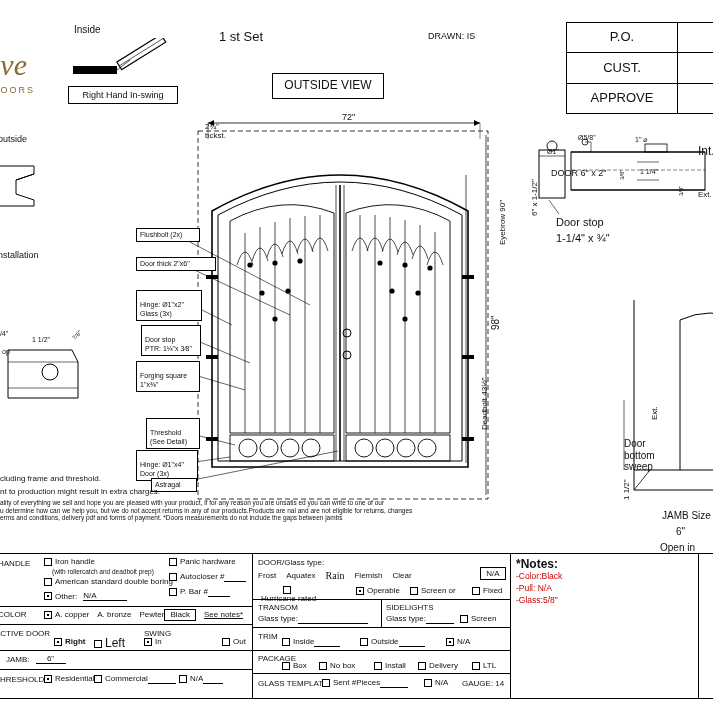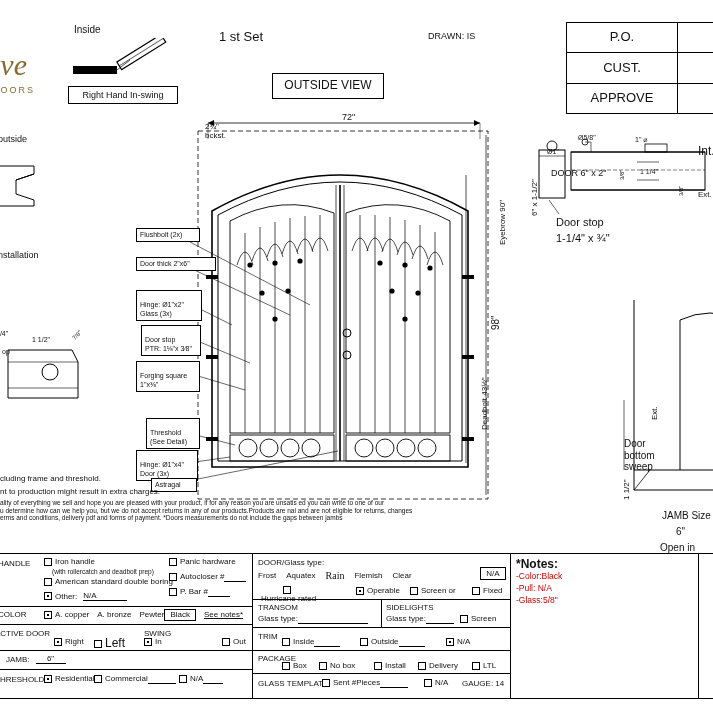--- a/index.html
+++ b/index.html
@@ -351,21 +351,21 @@
     <span class="t" style="margin-left:3px;font-size:8px;">A. copper</span>
     <span class="t" style="margin-left:8px;font-size:8px;">A. bronze</span>
     <span class="t" style="margin-left:8px;font-size:8px;">Pewter</span>
     <span class="t bx ctr" style="margin-left:0;font-size:8px;padding:0 5px;height:12px;">Black</span>
     <span class="t" style="margin-left:8px;font-size:8px;text-decoration:underline;">See notes*</span>
   </div>
 
   <div class="abs line" style="left:0;top:71px;width:258px;height:1px;"></div>
 
   <div class="abs t" style="left:1px;top:76px;font-size:8px;">ACTIVE DOOR</div>
-  <div class="abs lft" style="left:60px;top:84px;">
+  <div class="abs lft" style="left:60px;top:84px;font-weight:bold;">
     <span class="cb on"></span>
     <span class="t" style="margin-left:3px;font-size:8px;">Right</span>
   </div>
   <div class="abs lft" style="left:100px;top:84px;">
     <span class="cb"></span>
     <span class="t" style="margin-left:3px;font-size:12px;">Left</span>
   </div>
   <div class="abs t" style="left:150px;top:76px;font-size:8px;">SWING</div>
   <div class="abs lft" style="left:150px;top:84px;">
     <span class="cb on"></span>

